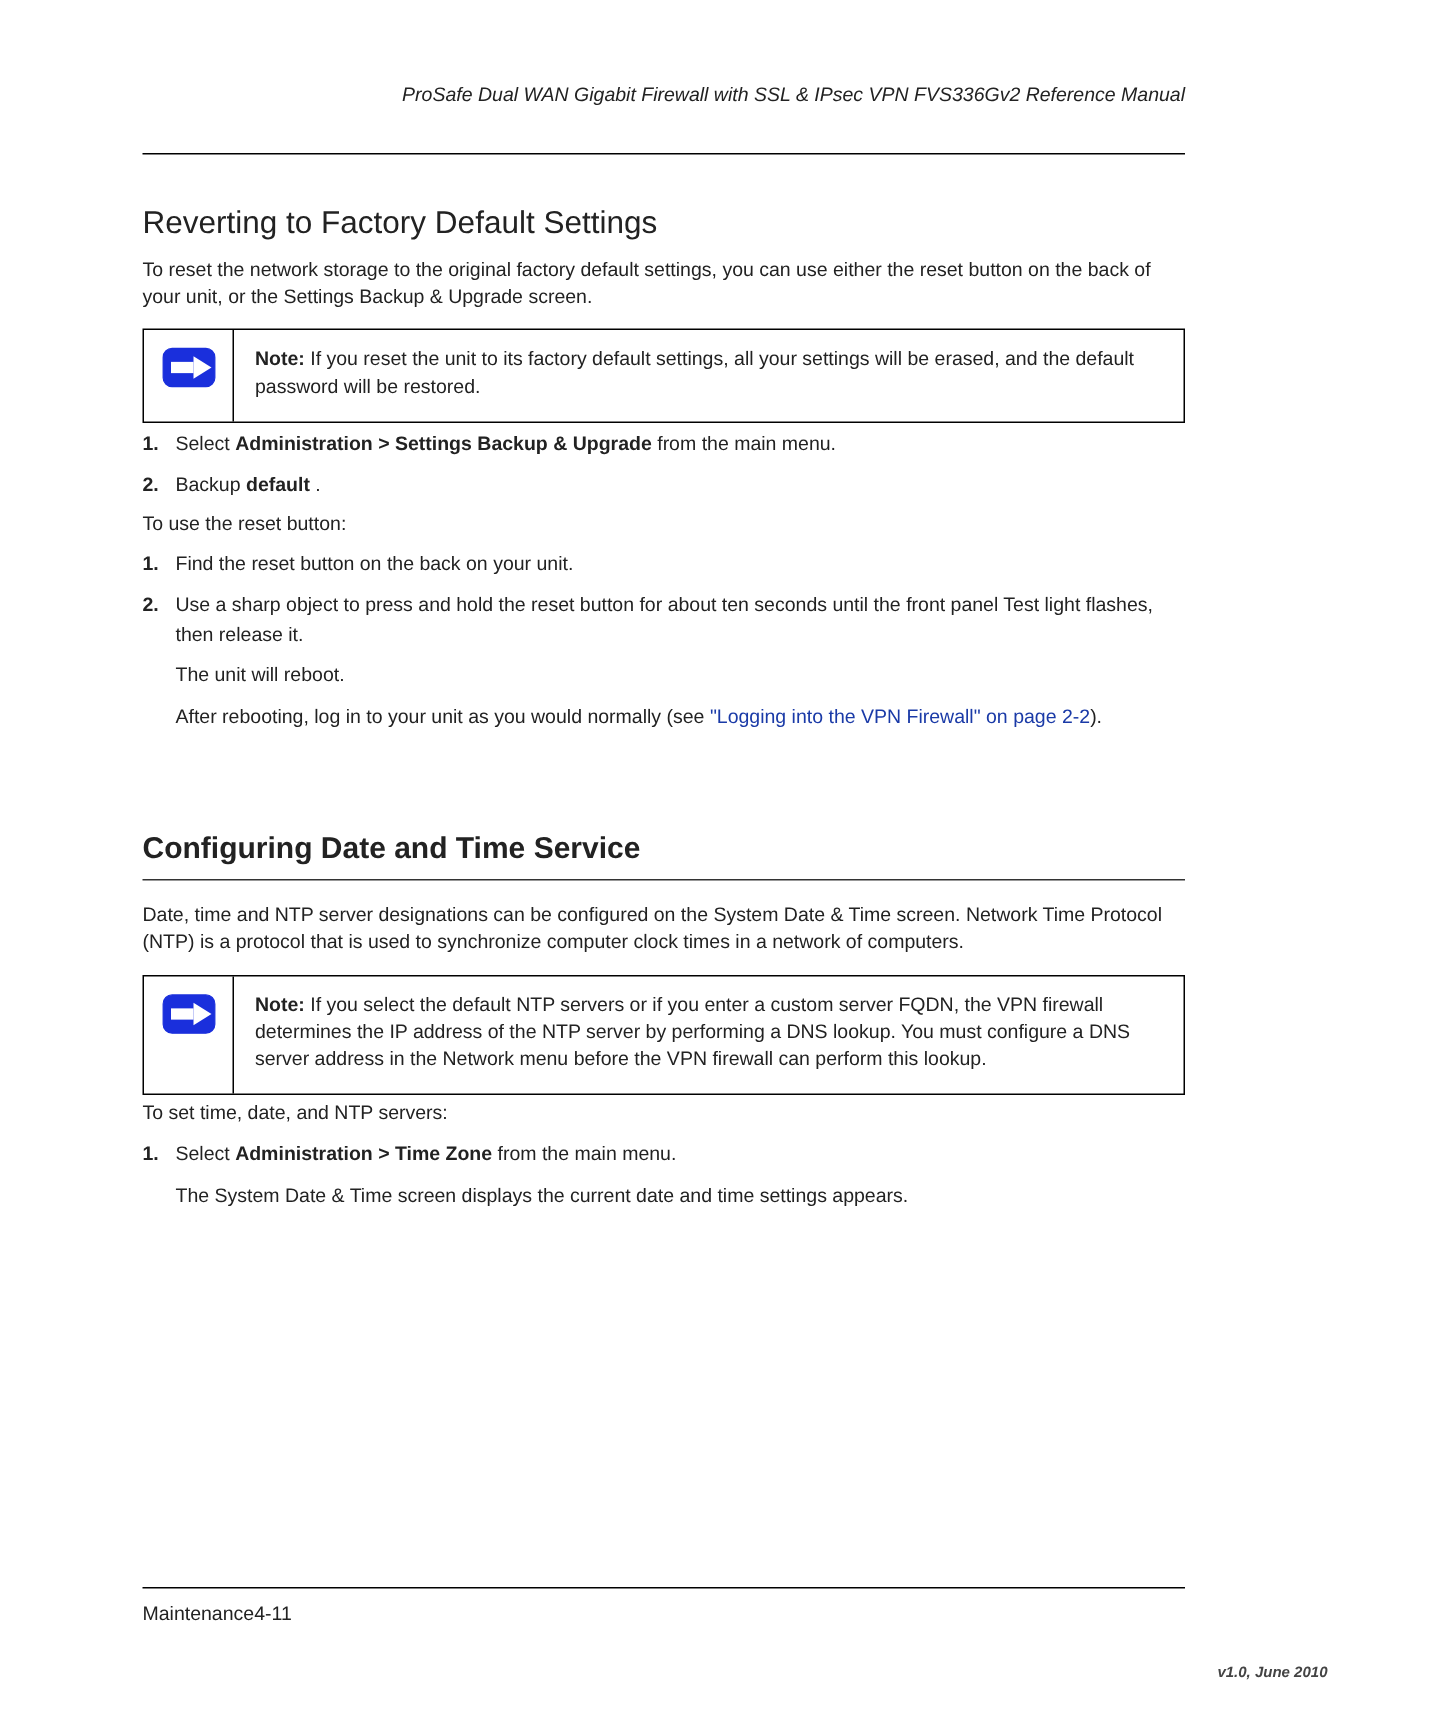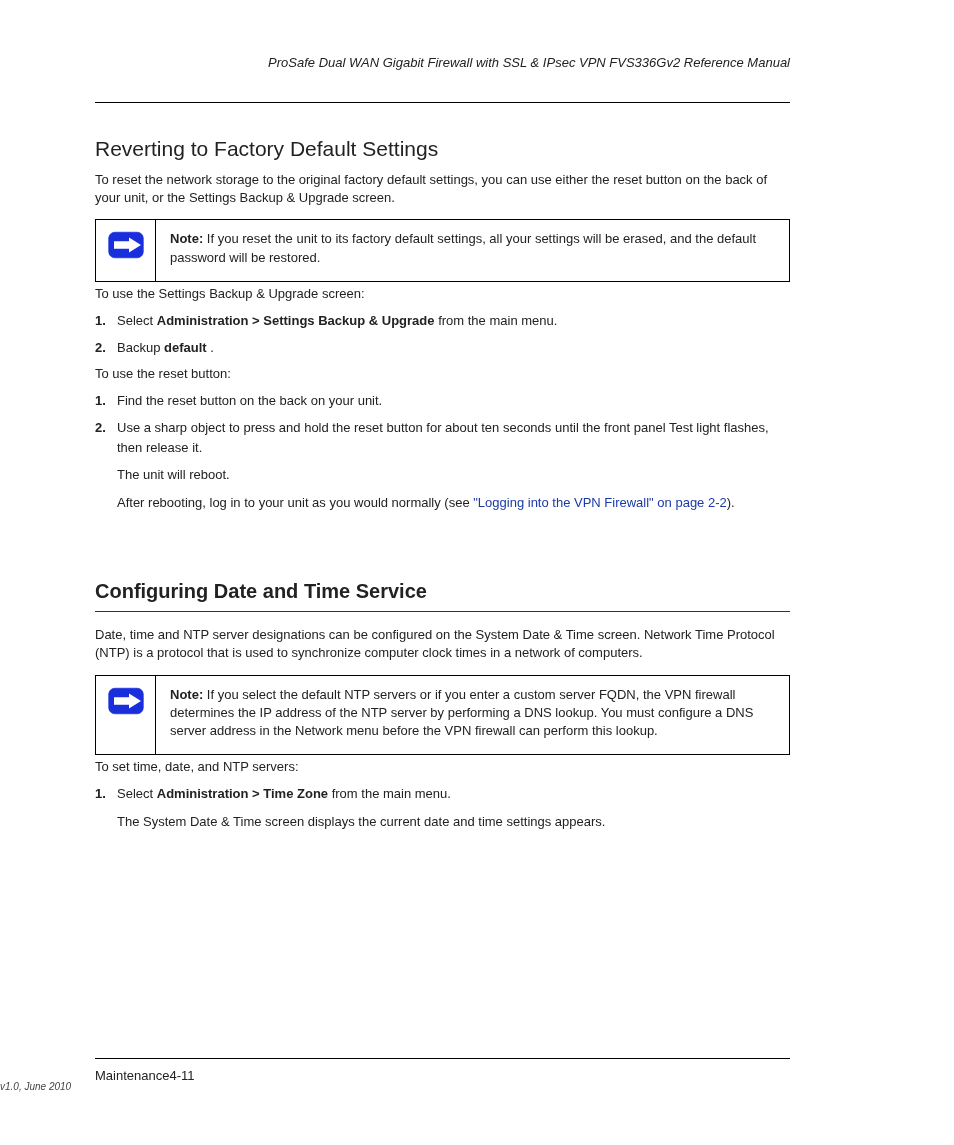--- a/index.html
+++ b/index.html
@@ -17,21 +17,21 @@
   .steps-lead { font-size: 13px; margin-bottom: 10px; color: #222; }
   .step-row { display: flex; font-size: 13px; line-height: 1.5; margin-bottom: 8px; color: #222; }
   .step-num { width: 22px; font-weight: bold; flex-shrink: 0; }
   .step-text { flex: 1; }
   .step-indent { margin-left: 22px; font-size: 13px; line-height: 1.5; margin-bottom: 8px; color: #222; }
   .link { color: #1a3aa7; text-decoration: none; }
   .sect-rule { border-top: 1.5px solid #333; margin-top: 8px; margin-bottom: 4px; }
   .big-heading { font-family: Arial, sans-serif; font-weight: bold; font-size: 20px; color: #222; margin-top: 30px; }
   .footer-line { border-top: 1.5px solid #000; position: absolute; left: 95px; right: 95px; bottom: 86px; }
   .footer-row { position: absolute; left: 95px; right: 95px; bottom: 62px; display: flex; font-size: 13px; color: #222; }
-  .footer-center { position: absolute; left: 0; right: 0; bottom: 53px; text-align: left; font-size: 10px; font-style: italic; color: #444; }
+  .footer-center { position: absolute; left: 0; right: 0; bottom: 24px; text-align: right; font-size: 10px; font-style: italic; color: #444; font-weight: bold; }
   .italic { font-style: italic; }
   b { font-weight: bold; }
 </style>
 </head>
 <body>
 
 <div class="page">
 
   <div class="header-row">
     <span class="italic">ProSafe Dual WAN Gigabit Firewall with SSL &amp; IPsec VPN FVS336Gv2 Reference Manual</span>
@@ -50,21 +50,20 @@
         <rect x="1" y="1" width="46" height="34" rx="8" ry="8" fill="#1a2fdc" stroke="#1a2fdc"></rect>
         <rect x="8" y="13" width="20" height="10" fill="#fff"></rect>
         <polygon points="28,8 44,18 28,28" fill="#fff"></polygon>
       </svg>
     </div>
     <div class="note-text-cell">
       <span class="note-strong">Note:</span><span> If you reset the unit to its factory default settings, all your settings will be erased, and the default password will be restored.</span>
     </div>
   </div>
 
-  <div class="steps-lead">To use the Settings Backup &amp; Upgrade screen:</div>
 
   <div class="step-row">
     <div class="step-num">1.</div>
     <div class="step-text">
       <span>Select</span>
       <b>Administration &gt; Settings Backup &amp; Upgrade</b>
       <span> from the main menu.</span>
     </div>
   </div>
   <div class="step-row">

